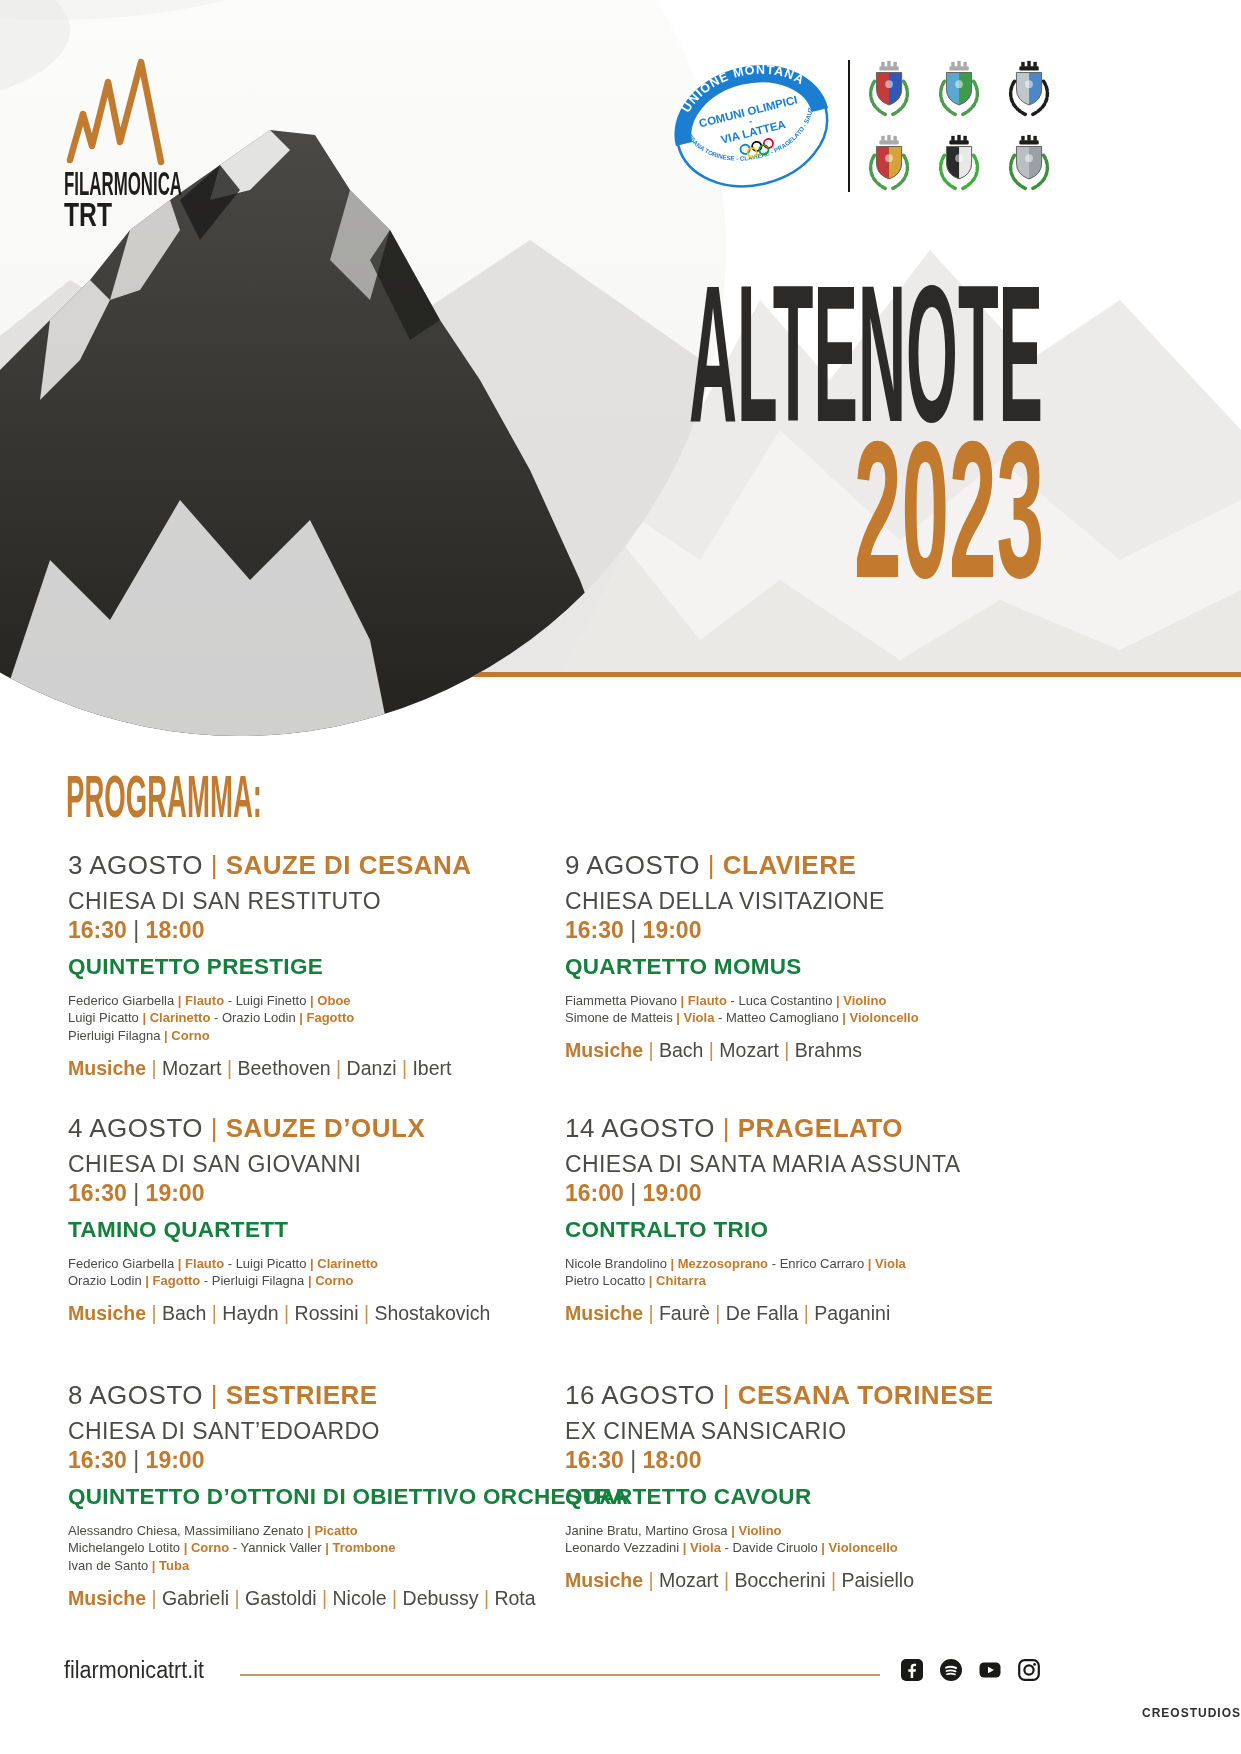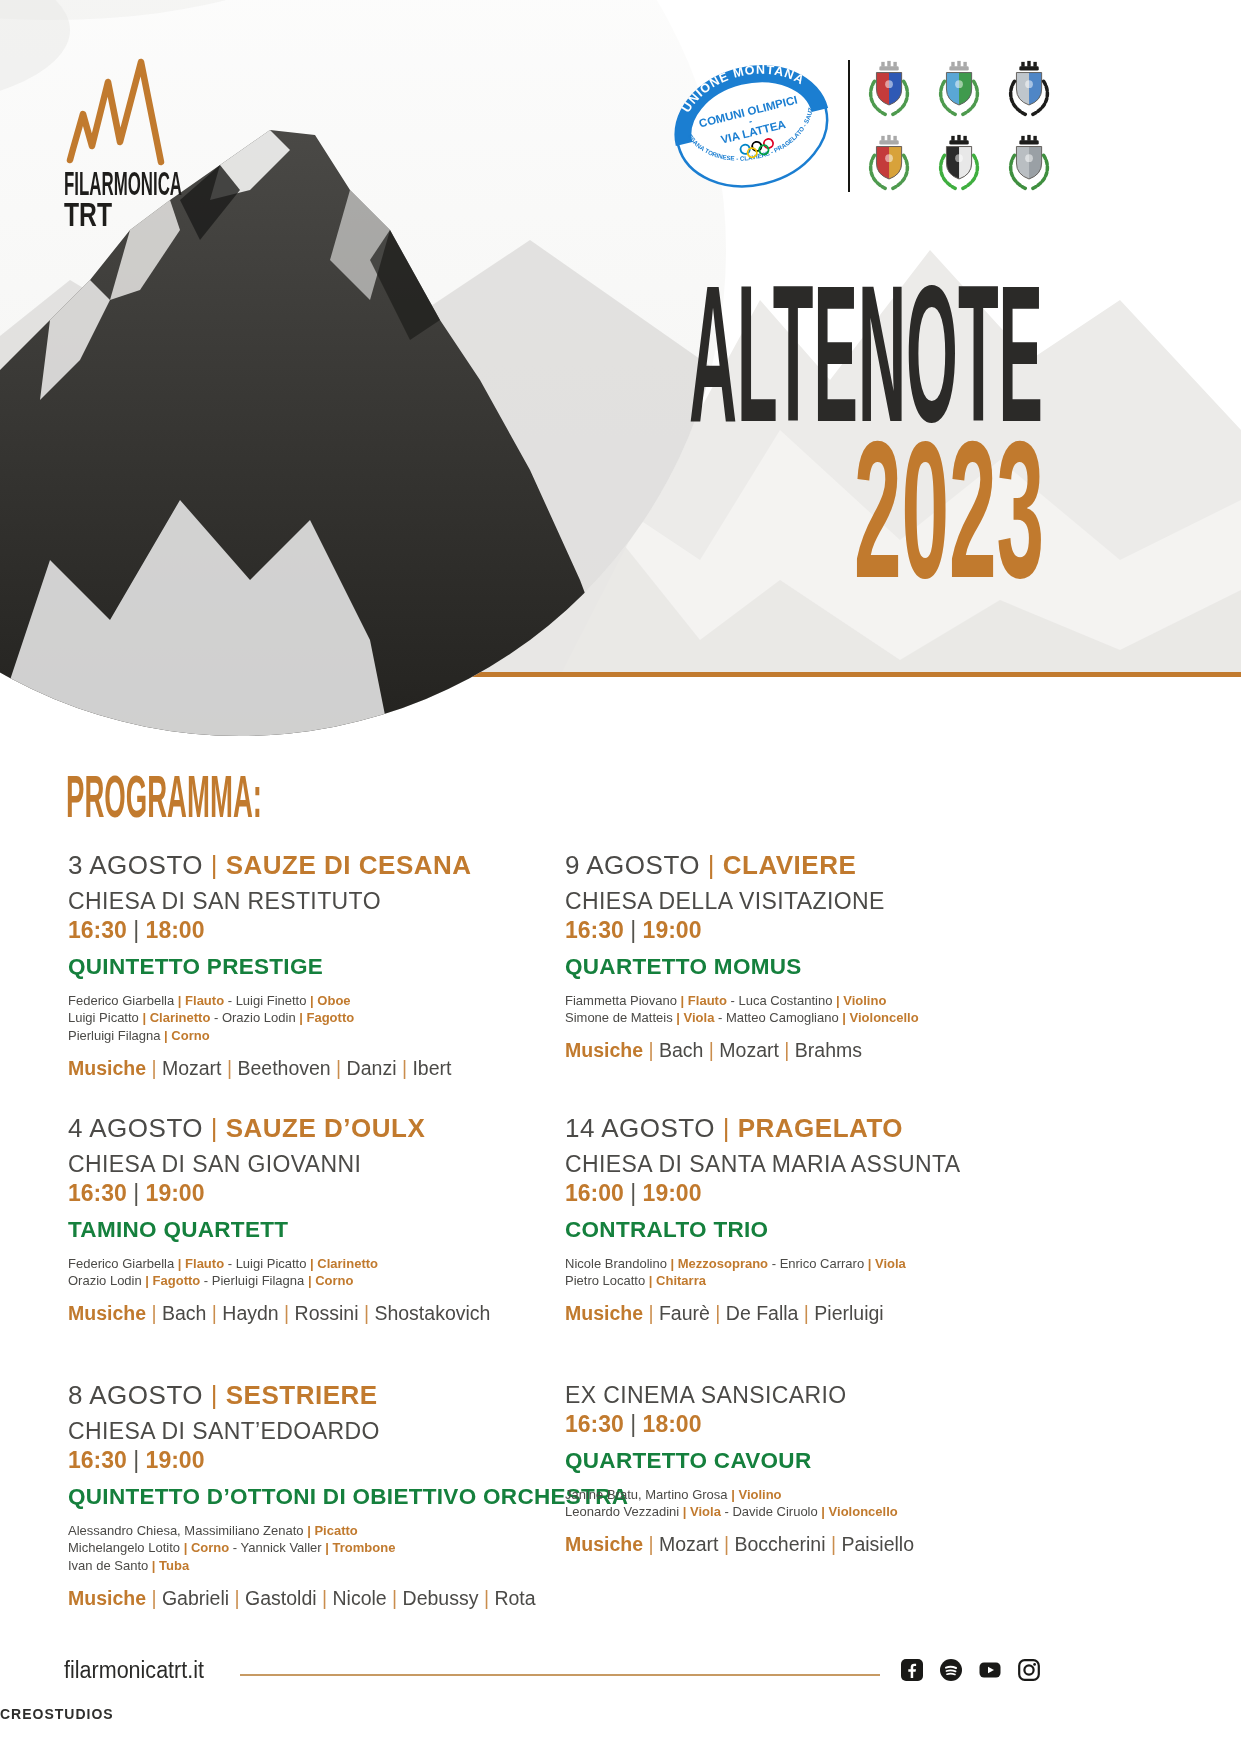--- a/index.html
+++ b/index.html
@@ -58,22 +58,22 @@
   .ins{ font-weight:600; }
   .lbl{ font-weight:700; }
   .ap{ color:var(--accent); opacity:.85; }
   .pipe{ font-weight:500; }
 
   
   .site{ position:absolute; left:64px; top:1656px; z-index:3; }
   .footer-rule{ position:absolute; left:240px; top:1674px; width:640px; height:2px;
     background:var(--rule); z-index:3; }
   .social{ position:absolute; left:900px; top:1658px; z-index:3; display:flex; gap:15px; }
-  .credit{ position:absolute; left:0; top:1706px; width:100%; text-align:left;
-    font-size:14px; font-weight:700; letter-spacing:1px; color:#2E2E2C; z-index:3; }
+  .credit{ position:absolute; left:0; top:1706px; width:100%; text-align:right;
+    font-size:12px; font-weight:700; letter-spacing:1px; color:#2E2E2C; z-index:3; }
 </style>
 </head>
 <body>
 
 <div class="page">
 
   <svg class="panorama" width="1241" height="688" viewBox="0 0 1241 688">
     <ellipse cx="-30" cy="210" rx="190" ry="110" fill="#EDEDEB" opacity=".6"></ellipse>
     <ellipse cx="160" cy="90" rx="260" ry="90" fill="#F1F1EF" opacity=".6"></ellipse>
     <path d="M480,676 L560,430 640,520 760,300 830,380 930,250 1030,360 1120,300 1241,430 1241,676 Z" fill="#ECEBE9"></path>
@@ -279,35 +279,36 @@
       </article>
       <article class="ev">
         <h3 class="ev-date"><span class="d">14 AGOSTO</span><span class="a pipe"> | </span><span class="a plc">PRAGELATO</span></h3>
         <div class="ev-venue">CHIESA DI SANTA MARIA ASSUNTA</div>
         <div class="ev-time"><span class="a">16:00</span><span class="p"> | </span><span class="a">19:00</span></div>
         <div class="ev-ensemble">CONTRALTO TRIO</div>
         <div class="ev-musicians">
           <p class="mline"><span class="d">Nicole Brandolino </span><span class="a ins">| Mezzosoprano</span><span class="d"> - </span><span class="d">Enrico Carraro </span><span class="a ins">| Viola</span></p>
           <p class="mline"><span class="d">Pietro Locatto </span><span class="a ins">| Chitarra</span></p>
         </div>
-        <div class="ev-musiche"><span class="a lbl">Musiche</span><span class="ap"> | </span><span class="d">Faurè</span><span class="ap"> | </span><span class="d">De Falla</span><span class="ap"> | </span><span class="d">Pierluigi</span></div>
+        <div class="ev-musiche"><span class="a lbl">Musiche</span><span class="ap"> | </span><span class="d">Faurè</span><span class="ap"> | </span><span class="d">De Falla</span><span class="ap"> | </span><span class="d">Paganini</span></div>
       </article>
       <article class="ev">
         <h3 class="ev-date"><span class="d">8 AGOSTO</span><span class="a pipe"> | </span><span class="a plc">SESTRIERE</span></h3>
         <div class="ev-venue">CHIESA DI SANT’EDOARDO</div>
         <div class="ev-time"><span class="a">16:30</span><span class="p"> | </span><span class="a">19:00</span></div>
         <div class="ev-ensemble">QUINTETTO D’OTTONI DI OBIETTIVO ORCHESTRA</div>
         <div class="ev-musicians">
           <p class="mline"><span class="d">Alessandro Chiesa, Massimiliano Zenato </span><span class="a ins">| Picatto</span></p>
           <p class="mline"><span class="d">Michelangelo Lotito </span><span class="a ins">| Corno</span><span class="d"> - </span><span class="d">Yannick Valler </span><span class="a ins">| Trombone</span></p>
           <p class="mline"><span class="d">Ivan de Santo </span><span class="a ins">| Tuba</span></p>
         </div>
         <div class="ev-musiche"><span class="a lbl">Musiche</span><span class="ap"> | </span><span class="d">Gabrieli</span><span class="ap"> | </span><span class="d">Gastoldi</span><span class="ap"> | </span><span class="d">Nicole</span><span class="ap"> | </span><span class="d">Debussy</span><span class="ap"> | </span><span class="d">Rota</span></div>
       </article>
       <article class="ev">
+        <h3 class="ev-date"><span class="d">16 AGOSTO</span><span class="a pipe"> | </span><span class="a plc">CESANA TORINESE</span></h3>
         <div class="ev-venue">EX CINEMA SANSICARIO</div>
         <div class="ev-time"><span class="a">16:30</span><span class="p"> | </span><span class="a">18:00</span></div>
         <div class="ev-ensemble">QUARTETTO CAVOUR</div>
         <div class="ev-musicians">
           <p class="mline"><span class="d">Janine Bratu, Martino Grosa </span><span class="a ins">| Violino</span></p>
           <p class="mline"><span class="d">Leonardo Vezzadini </span><span class="a ins">| Viola</span><span class="d"> - </span><span class="d">Davide Ciruolo </span><span class="a ins">| Violoncello</span></p>
         </div>
         <div class="ev-musiche"><span class="a lbl">Musiche</span><span class="ap"> | </span><span class="d">Mozart</span><span class="ap"> | </span><span class="d">Boccherini</span><span class="ap"> | </span><span class="d">Paisiello</span></div>
       </article>
     </section>

